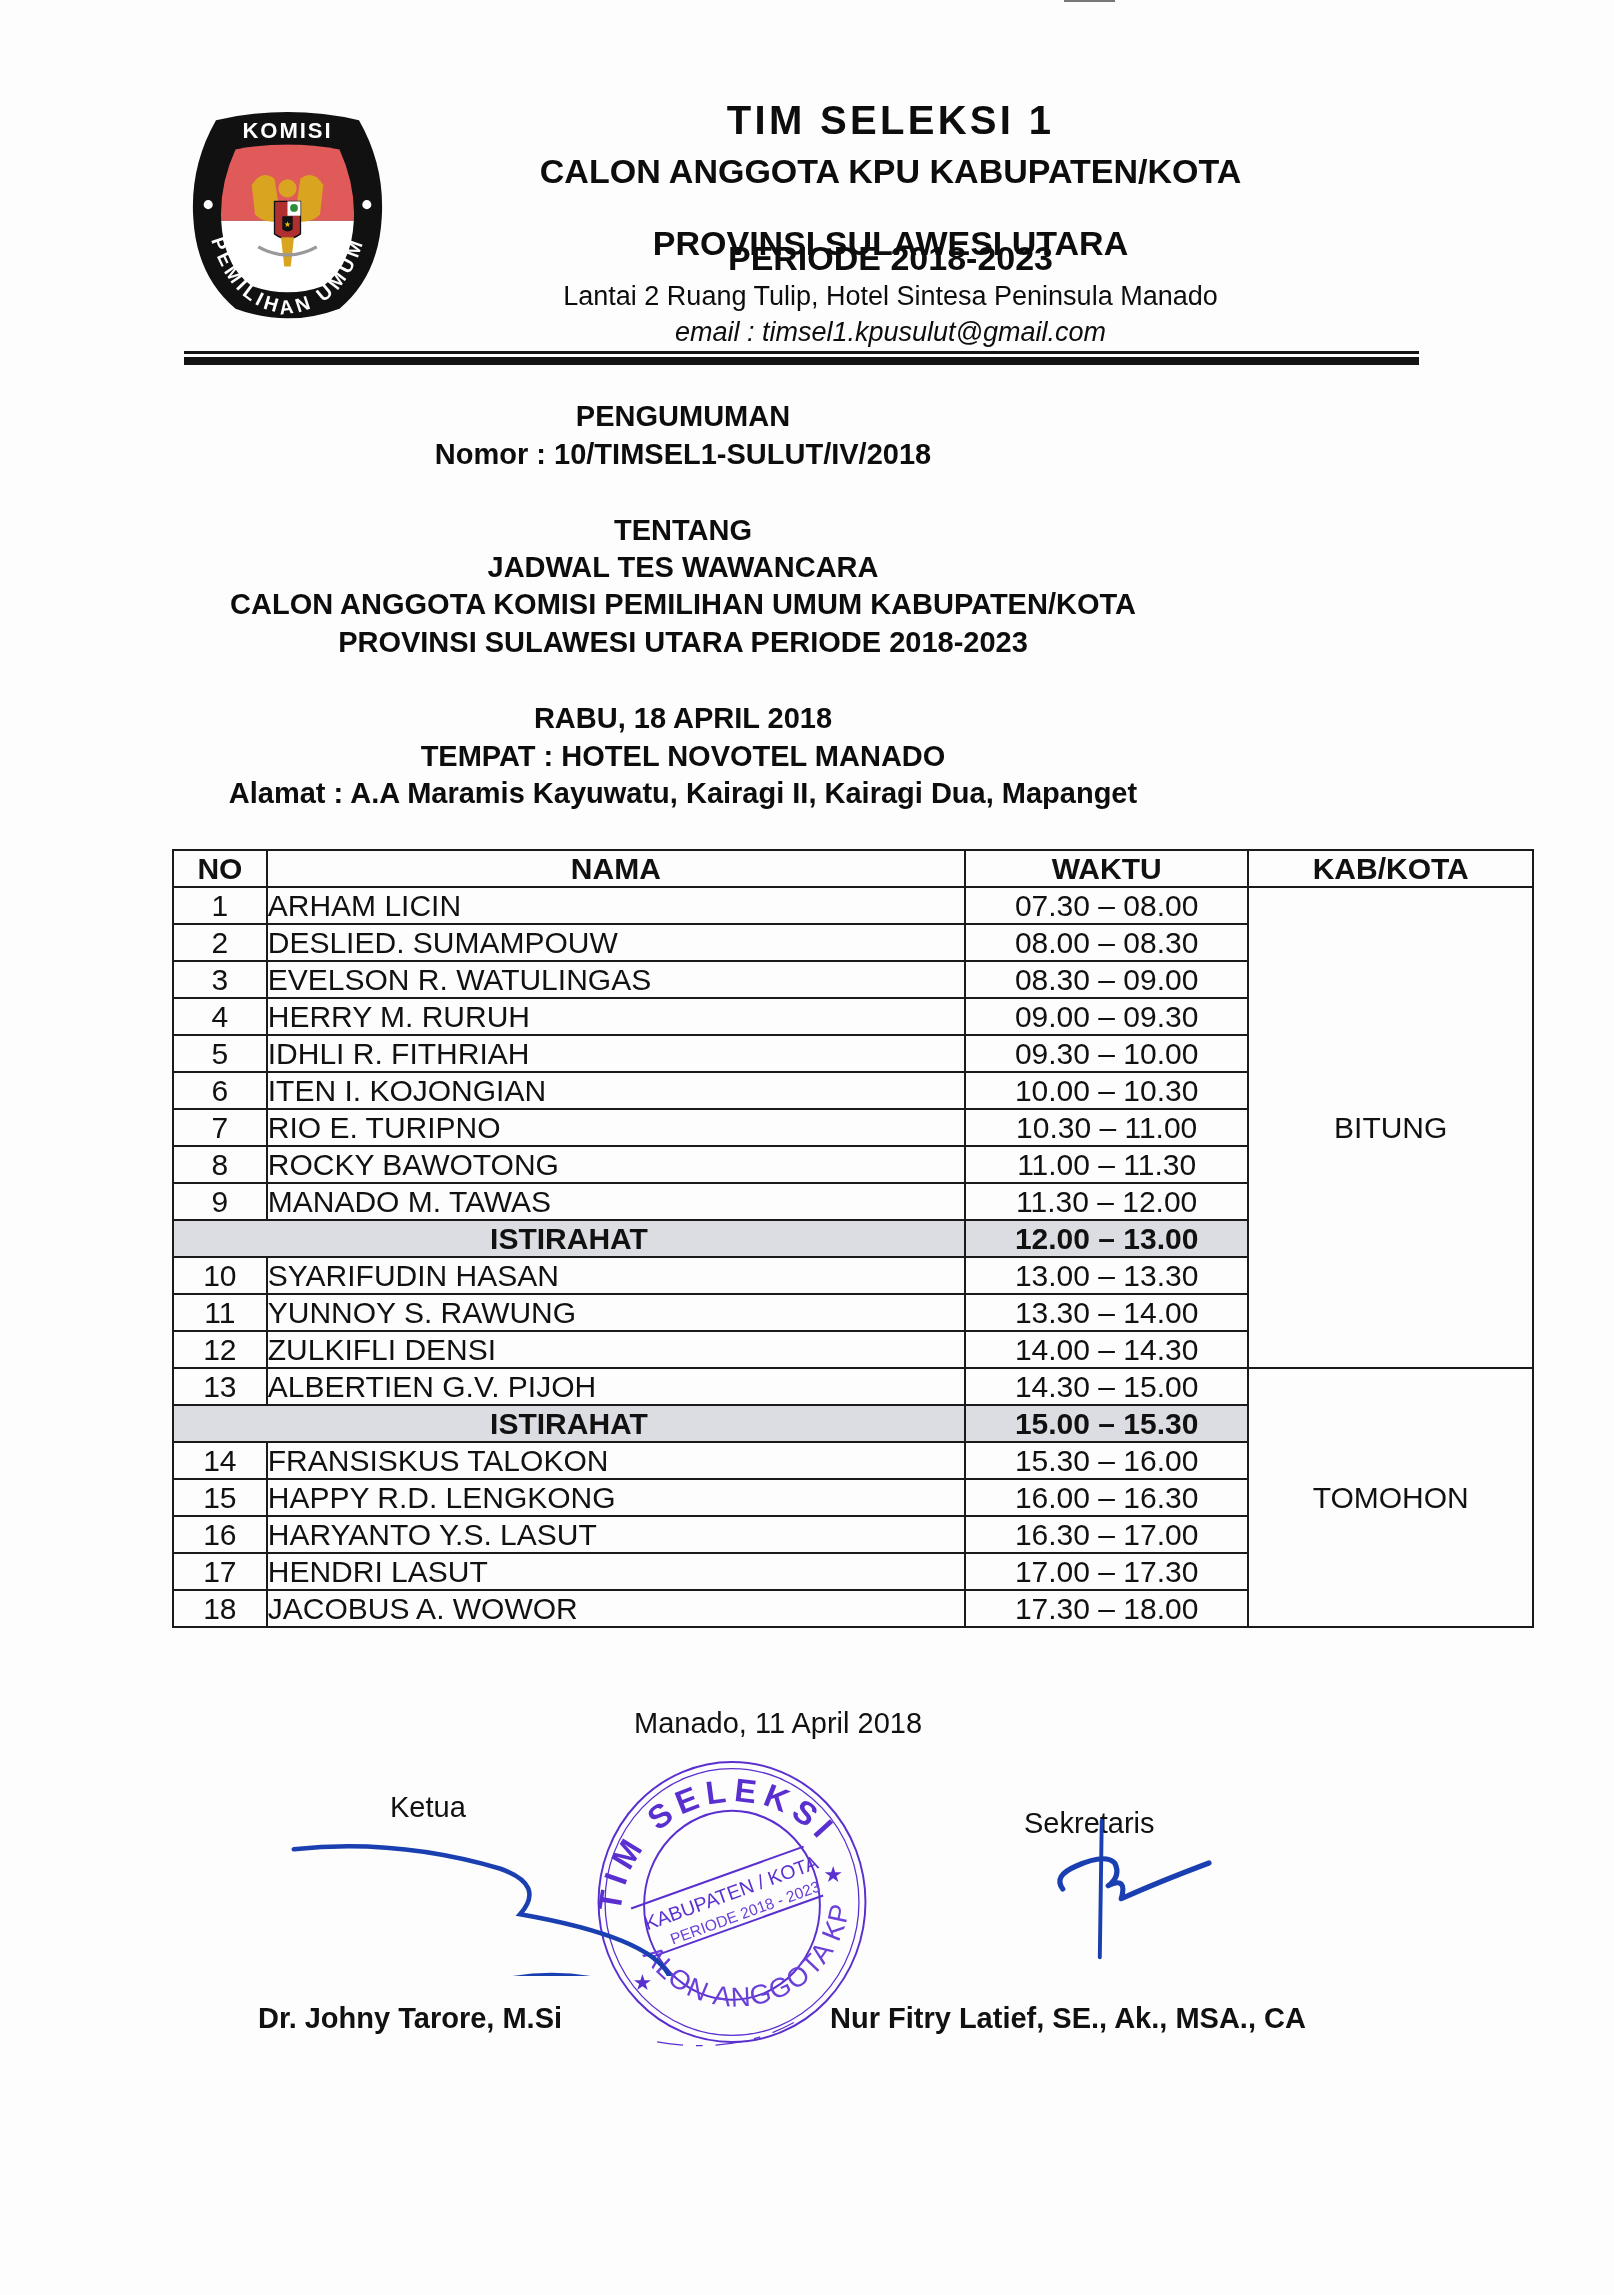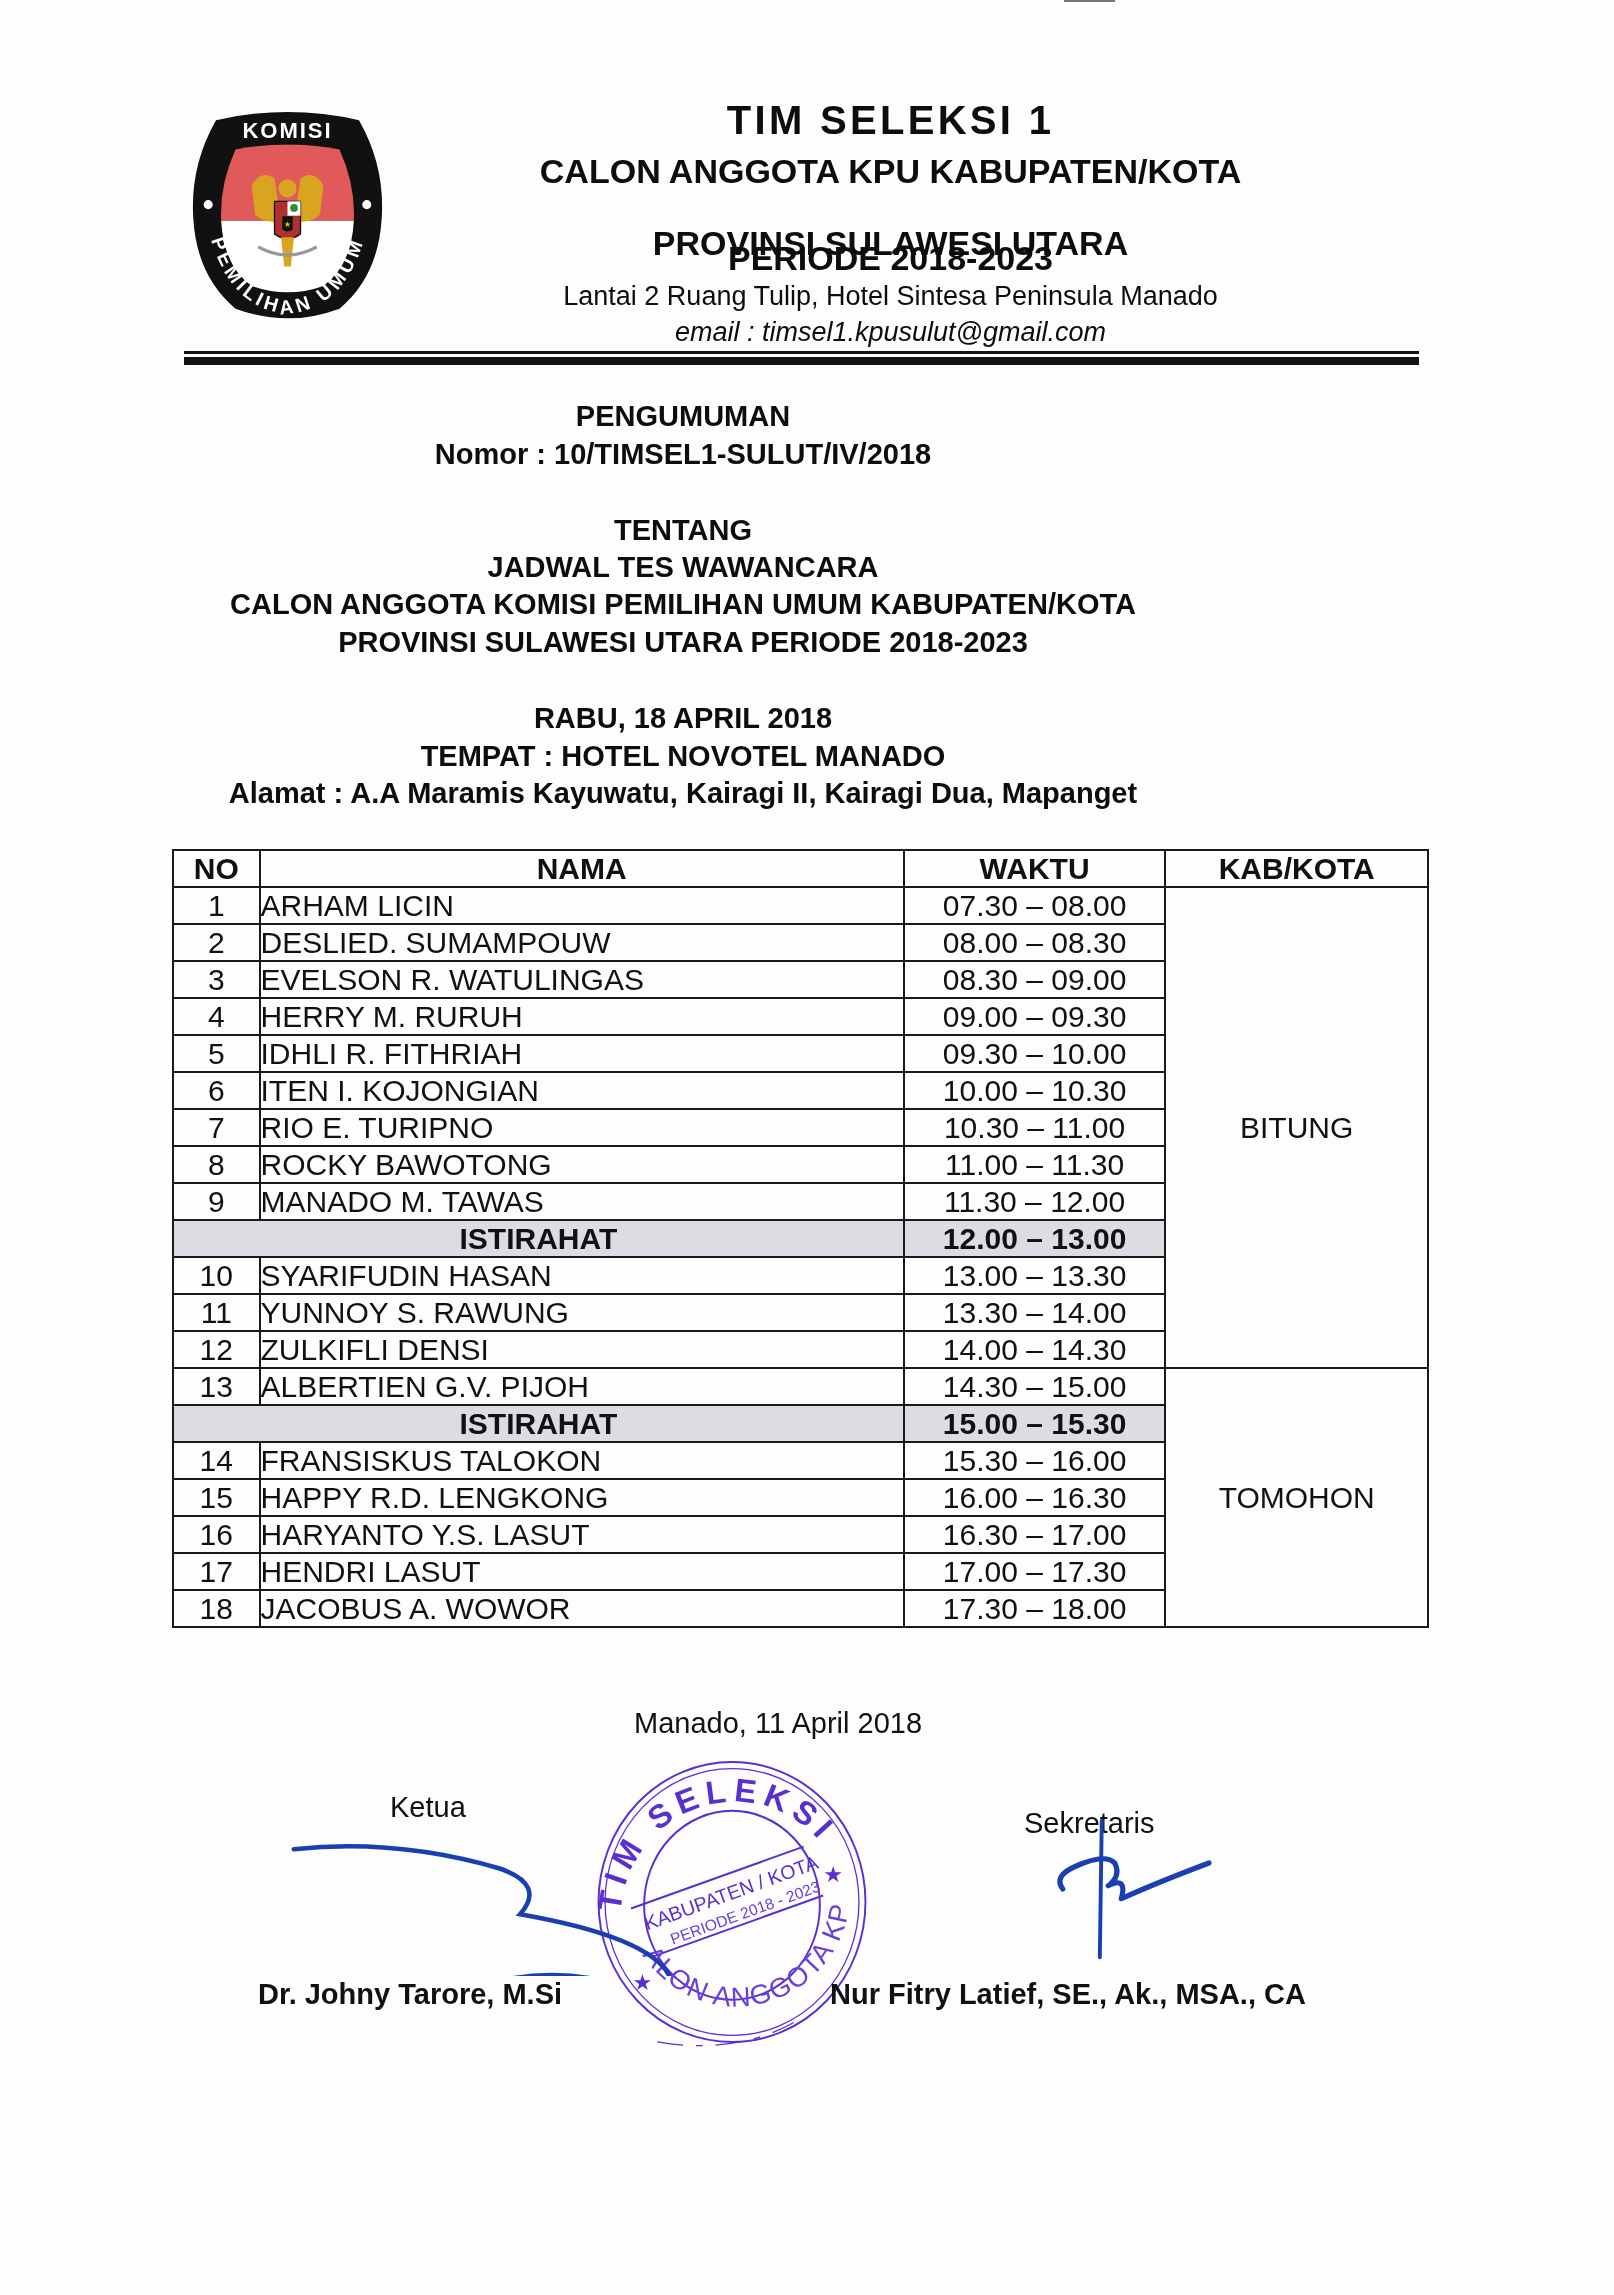--- a/index.html
+++ b/index.html
@@ -19,37 +19,37 @@
   .lh5 { top: 281px; font-size: 27px; font-weight: normal; }
   .lh6 { top: 317px; font-size: 27px; font-weight: normal; font-style: italic; }
   .rule1 { position: absolute; left: 184px; top: 351px; width: 1235px; height: 3.3px; background: #141414; }
   .rule2 { position: absolute; left: 184px; top: 357px; width: 1235px; height: 7.8px; background: #141414; }
 
   
   .ctr { position: absolute; left: 0; width: 1366px; text-align: center; font-weight: bold; font-size: 29px; color: #0d0d0d; }
 
   
   table.sched {
-    position: absolute; left: 172px; top: 849px; width: 1257px;
+    position: absolute; left: 172px; top: 849px; width: 1362px;
     border-collapse: collapse; font-size: 30px;
   }
   table.sched td, table.sched th {
     border: 2px solid #1a1a1a; height: 35px; padding: 0; line-height: 35px;
   }
   table.sched th { font-weight: bold; text-align: center; }
   col.c-no { width: 85px; } col.c-nama { width: 633px; } col.c-waktu { width: 257px; } col.c-kab { width: 258px; }
   td.no { text-align: center; }
   td.nama { text-align: left; padding-left: 13px; }
   td.waktu { text-align: center; }
   td.kab { text-align: center; vertical-align: middle; background: #fdfdfe; }
   tr.break td { background: #dcdde2; font-weight: bold; text-align: center; }
 
   
   .sig-text { position: absolute; font-size: 29px; color: #111; }
-  .sig-name { position: absolute; font-size: 29px; font-weight: bold; color: #111; }
+  .sig-name { position: absolute; font-size: 29px; font-weight: bold; color: #111; margin-top: 24px; }
   .stamp { position: absolute; left: 579px; top: 1749px; width: 306px; height: 306px; }
   .sig-svg { position: absolute; }
 </style>
 </head>
 <body>
 
 <div class="top-mark"></div>
 
 <svg class="logo" viewBox="0 0 300 335">
   <path d="M40,20 Q150,-5 260,20 Q300,90 295,170 Q290,260 230,310 Q150,340 70,310 Q10,260 5,170 Q0,90 40,20 Z" fill="#111"></path>

